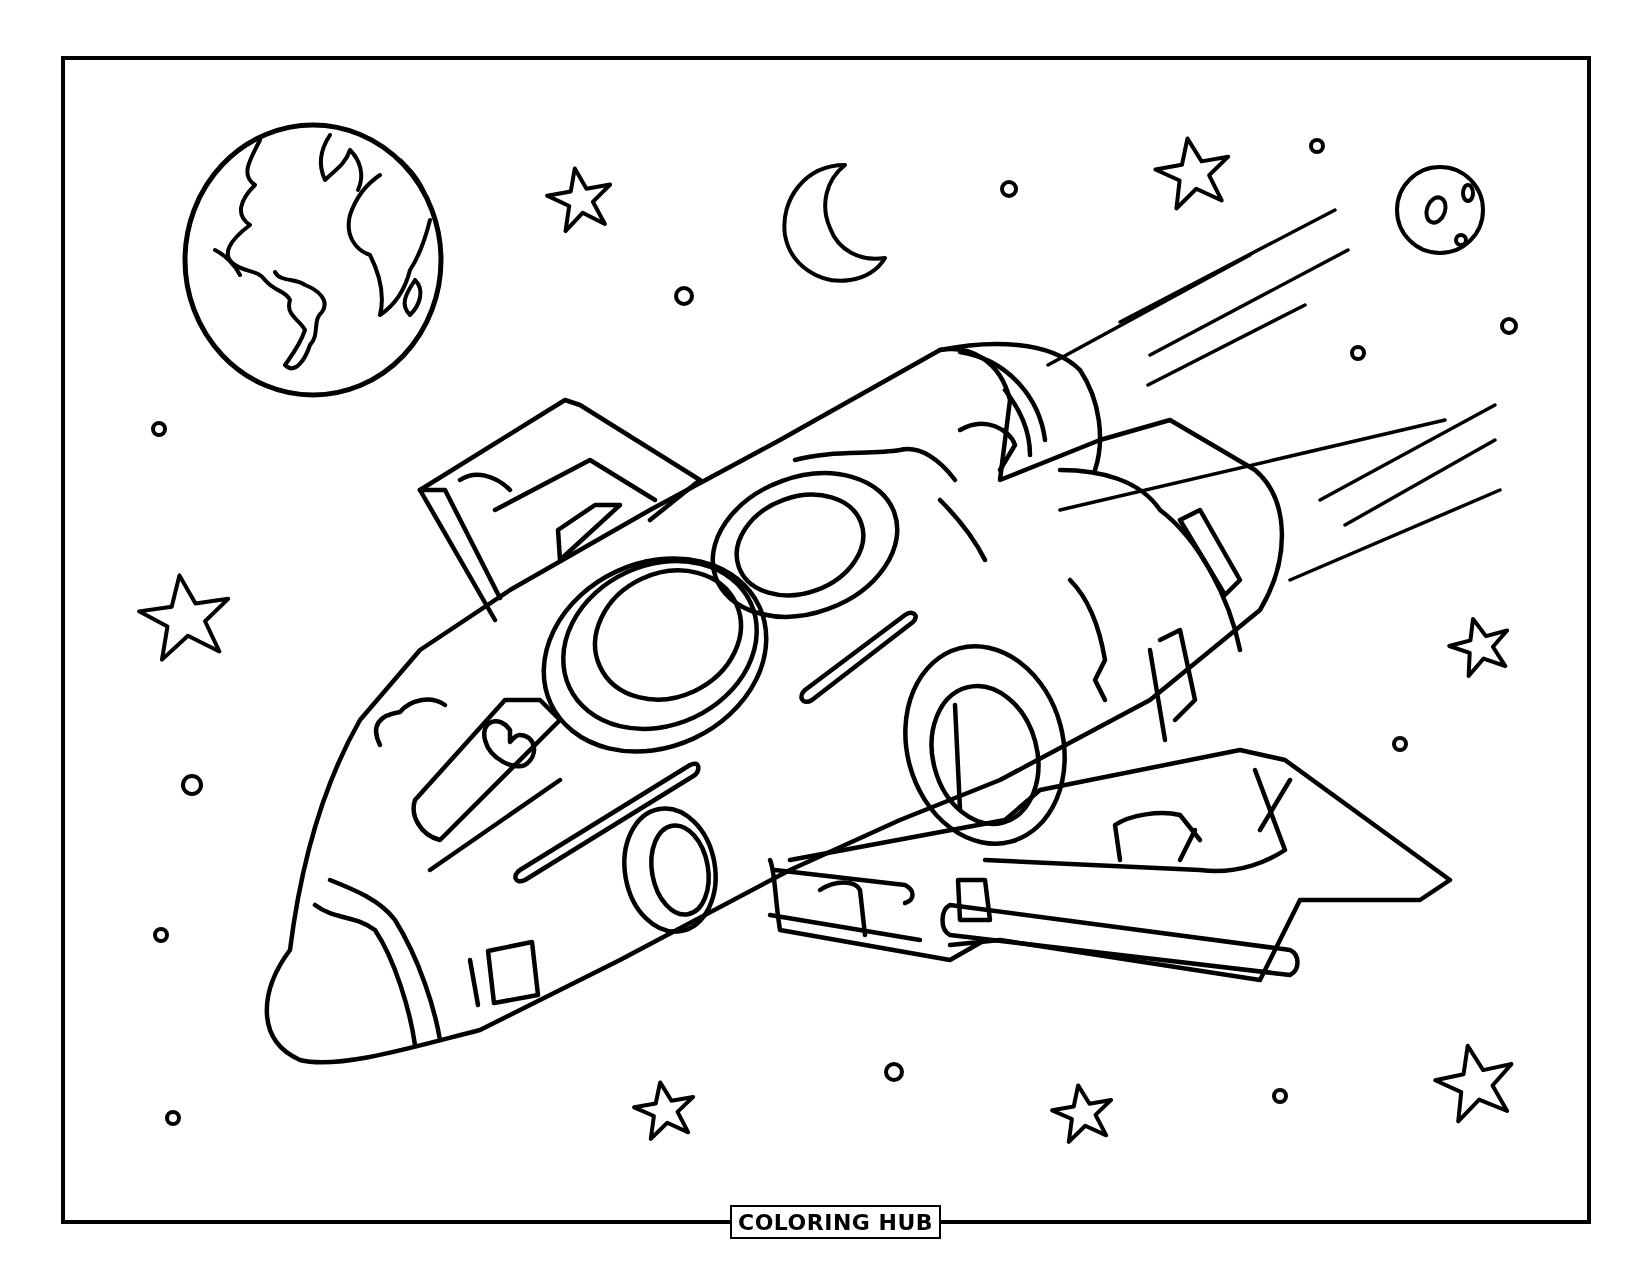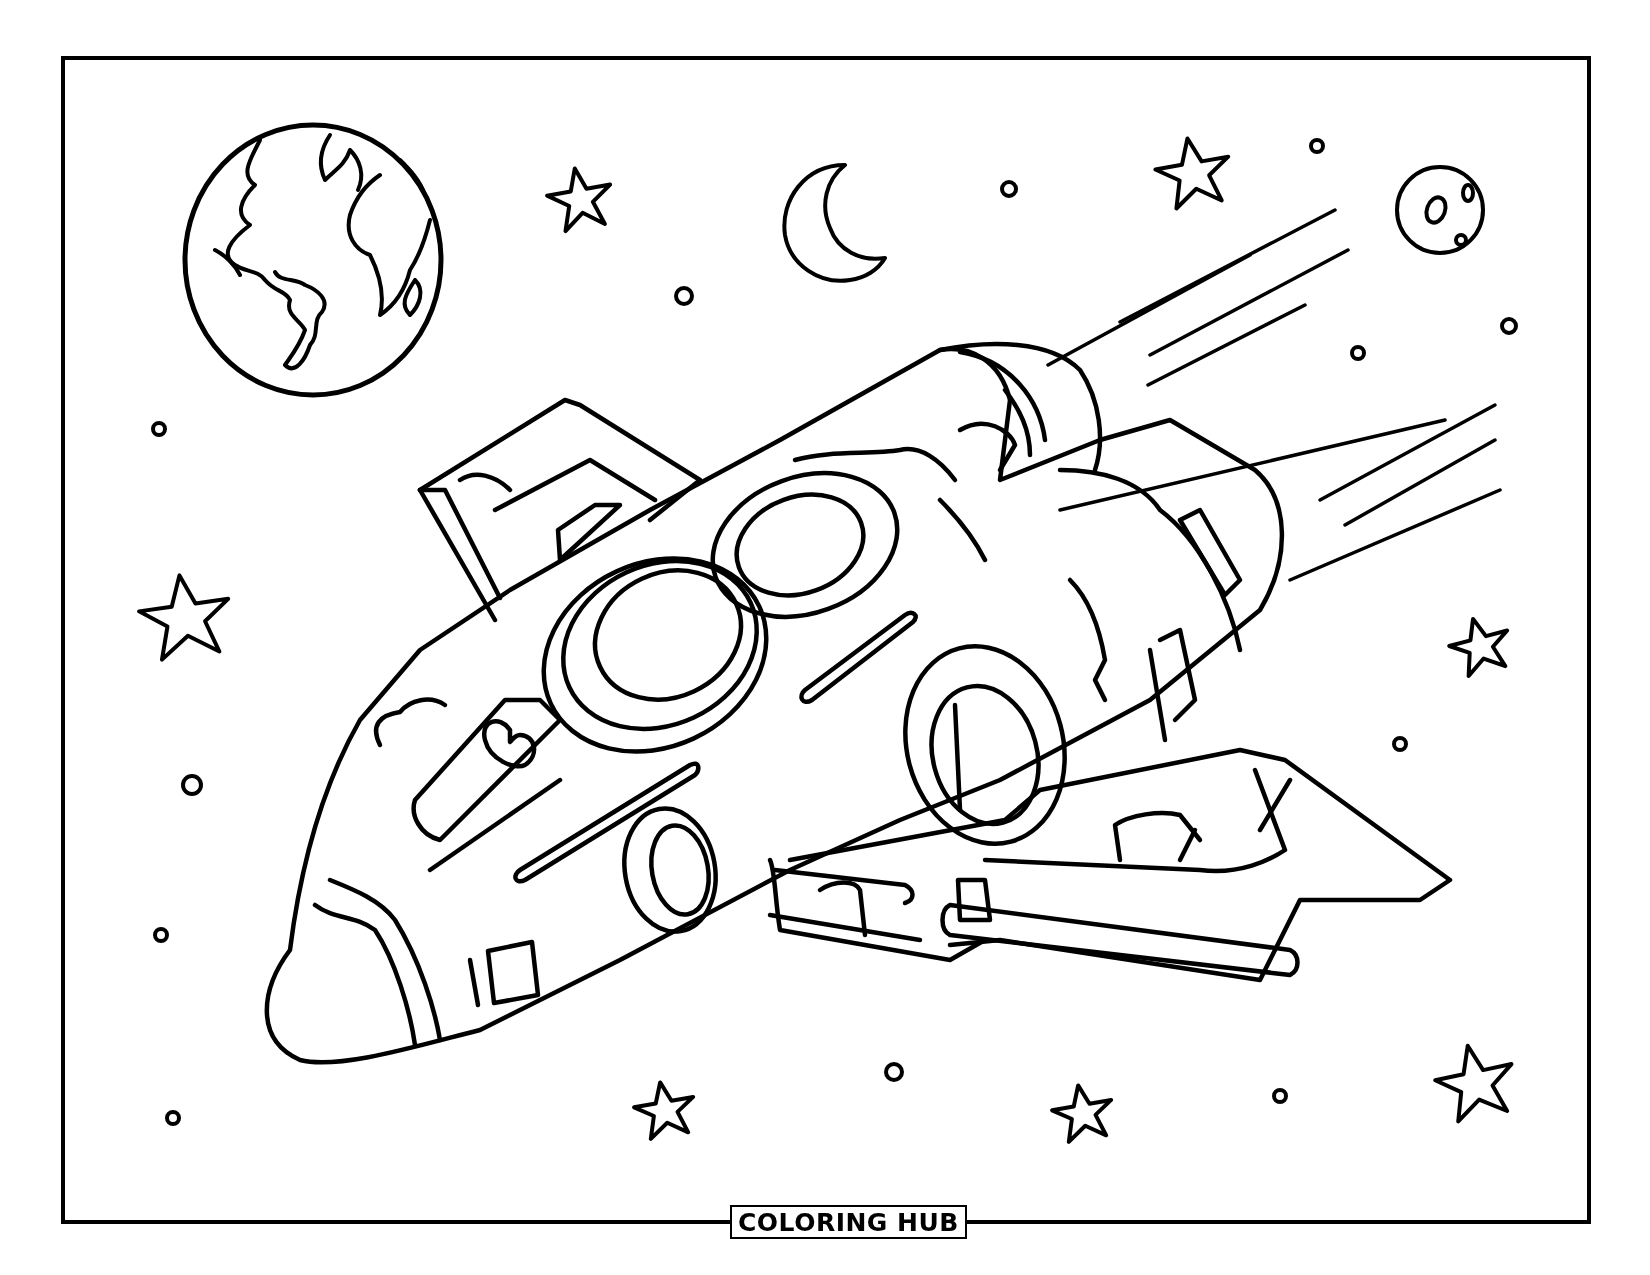--- a/index.html
+++ b/index.html
@@ -1,20 +1,20 @@
 <!DOCTYPE html>
 <html><head>
   <meta charset="utf-8">
   <style>
     html, body { margin: 0; padding: 0; background: #ffffff; }
     body { width: 1650px; height: 1275px; position: relative; overflow: hidden; font-family: "DejaVu Sans", sans-serif; }
     .page-border { position: absolute; left: 61px; top: 56px; width: 1522px; height: 1160px; border: 4px solid #000; box-sizing: content-box; }
     .art { position: absolute; left: 0; top: 0; width: 1650px; height: 1275px; }
     .logo { position: absolute; left: 730px; top: 1205px; height: 30px; padding: 0 6px; background: #fff; border: 2px solid #000; display: flex; align-items: center; justify-content: center; }
-    .logo span { font-family: "DejaVu Sans", sans-serif; font-weight: bold; font-size: 25px; letter-spacing: 0.5px; color: #000; }
+    .logo span { font-family: "DejaVu Sans", sans-serif; font-weight: bold; font-size: 22px; letter-spacing: 0.5px; color: #000; }
   </style>
 </head>
 <body>
 
 <div class="page-border"></div>
 
 <svg class="art" viewBox="0 0 1650 1275" xmlns="http://www.w3.org/2000/svg" fill="none" stroke="#000" stroke-width="4" stroke-linecap="round" stroke-linejoin="round">
 
   <g>
     <ellipse cx="313" cy="260" rx="128" ry="135" stroke-width="5"></ellipse>

